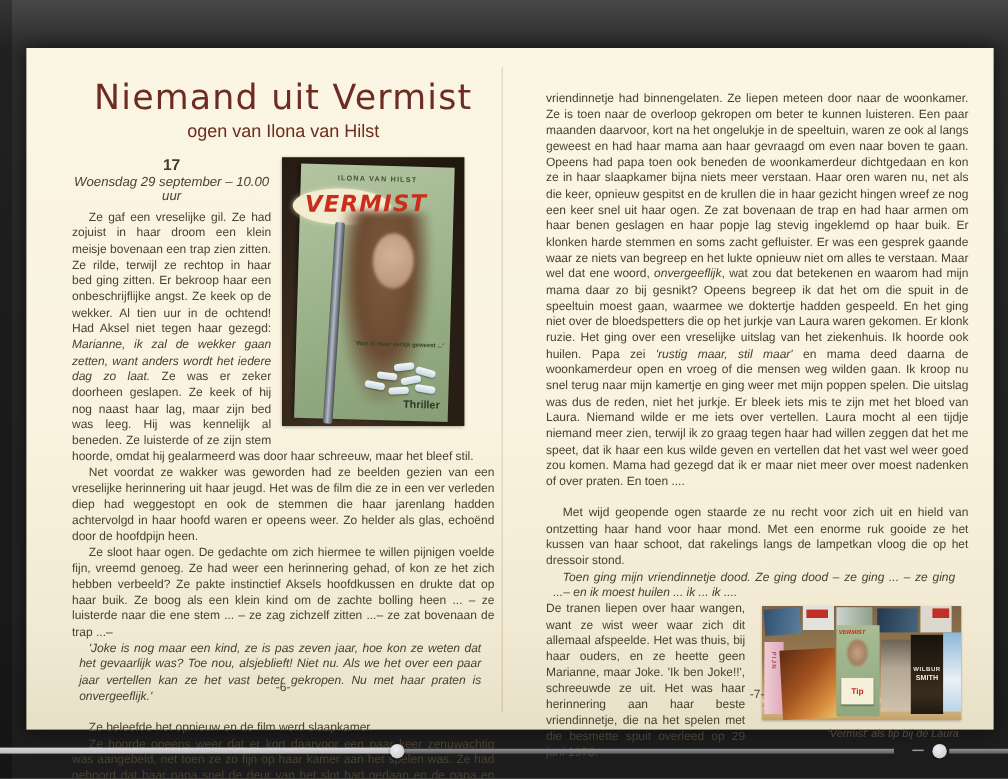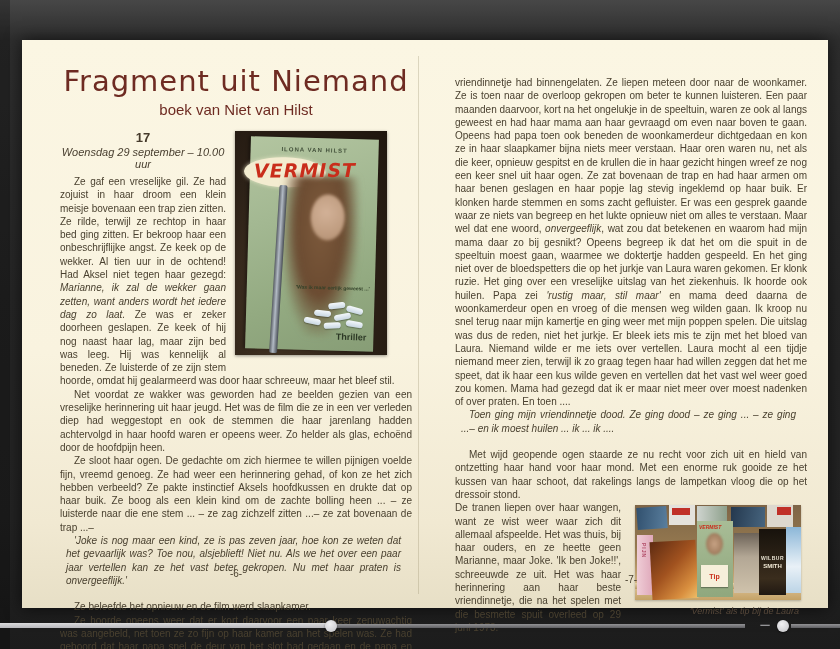--- a/index.html
+++ b/index.html
@@ -125,22 +125,22 @@
 </style>
 </head>
 <body>
 
 <div class="edge-strip"></div>
 
 <div class="page">
   <div class="page-divider"></div>
 
   <div class="col-left">
-    <h1 class="doc-title">Fragment uit Niemand</h1>
-    <h2 class="doc-subtitle">boek van Niet van Hilst</h2>
+    <h1 class="doc-title">Niemand uit Vermist</h1>
+    <h2 class="doc-subtitle">ogen van Ilona van Hilst</h2>
 
     <div class="flow">
 
       <div class="cover-float">
         <div class="cover-book">
           <div class="cover-author">ILONA VAN HILST</div>
           <div class="cover-oval"></div>
           <div class="cover-hair"></div>
           <div class="cover-face"></div>
           <div class="cover-pole"></div>
@@ -168,22 +168,22 @@
           <p class="para quote"><span>'Joke is nog maar een kind, ze is pas zeven jaar, hoe kon ze weten dat het gevaarlijk was? Toe nou, alsjeblieft! Niet nu. Als we het over een paar jaar vertellen kan ze het vast beter gekropen. Nu met haar praten is onvergeeflijk.'</span></p>
           <p class="para gap"><span>Ze beleefde het opnieuw en de film werd slaapkamer.</span></p>
           <p class="para"><span>Ze hoorde opeens weer dat er kort daarvoor een paar keer zenuwachtig was aangebeld, net toen ze zo fijn op haar kamer aan het spelen was. Ze had gehoord dat haar papa snel de deur van het slot had gedaan en de papa en mama van haar</span></p>
         </div>
     </div>
   </div>
 
   <div class="col-right">
     <div>
         <p class="para noindent"><span>vriendinnetje had binnengelaten. Ze liepen meteen door naar de woonkamer. Ze is toen naar de overloop gekropen om beter te kunnen luisteren. Een paar maanden daarvoor, kort na het ongelukje in de speeltuin, waren ze ook al langs geweest en had haar mama aan haar gevraagd om even naar boven te gaan. Opeens had papa toen ook beneden de woonkamerdeur dichtgedaan en kon ze in haar slaapkamer bijna niets meer verstaan. Haar oren waren nu, net als die keer, opnieuw gespitst en de krullen die in haar gezicht hingen wreef ze nog  een keer snel uit haar ogen. Ze zat bovenaan de trap en had haar armen om haar benen geslagen en haar popje lag stevig ingeklemd op haar buik. Er klonken harde stemmen en soms zacht gefluister. Er was een gesprek gaande waar ze niets van begreep en het lukte opnieuw niet om alles te verstaan. Maar wel dat ene woord, </span><span style="font-style: italic;">onvergeeflijk</span><span>, wat zou dat betekenen en waarom had mijn mama daar zo bij gesnikt? Opeens begreep ik dat het om die spuit in de speeltuin moest gaan, waarmee we doktertje hadden gespeeld. En het ging niet over de bloedspetters die op het jurkje van Laura waren gekomen. Er klonk ruzie. Het ging over een vreselijke uitslag van het ziekenhuis. Ik hoorde ook huilen. Papa zei </span><span style="font-style: italic;">'rustig maar, stil maar'</span><span> en mama deed daarna de woonkamerdeur open en vroeg of die mensen weg wilden gaan. Ik kroop nu snel terug naar mijn kamertje en ging weer met mijn poppen spelen. Die uitslag was dus de reden, niet het jurkje. Er bleek iets mis te zijn met het bloed van Laura. Niemand wilde er me iets over vertellen. Laura mocht al een tijdje niemand meer zien, terwijl ik zo graag tegen haar had willen zeggen dat het me speet, dat ik haar een kus wilde geven en vertellen dat het vast wel weer goed zou komen.  Mama had gezegd dat ik er maar niet meer over moest nadenken of over praten. En toen ....</span></p>
+        <p class="para gap"><span>Met wijd geopende ogen staarde ze nu recht voor zich uit en hield van ontzetting haar hand voor haar mond. Met een enorme ruk gooide ze het kussen van haar schoot, dat rakelings langs de lampetkan vloog die op het dressoir stond.</span></p>
         <p class="para quote"><span>Toen ging mijn vriendinnetje dood. Ze ging dood – ze ging ... – ze ging ...– en ik moest huilen ... ik ... ik ....</span></p>
-        <p class="para gap"><span>Met wijd geopende ogen staarde ze nu recht voor zich uit en hield van ontzetting haar hand voor haar mond. Met een enorme ruk gooide ze het kussen van haar schoot, dat rakelings langs de lampetkan vloog die op het dressoir stond.</span></p>
       </div>
 
     <div class="photo-float">
       <div class="photo">
         <div class="bk bk-row1a"></div>
         <div class="bk bk-row1b">
             <div class="lbl"></div>
           </div>
         <div class="bk bk-row1c"></div>
         <div class="bk bk-row1d"></div>

